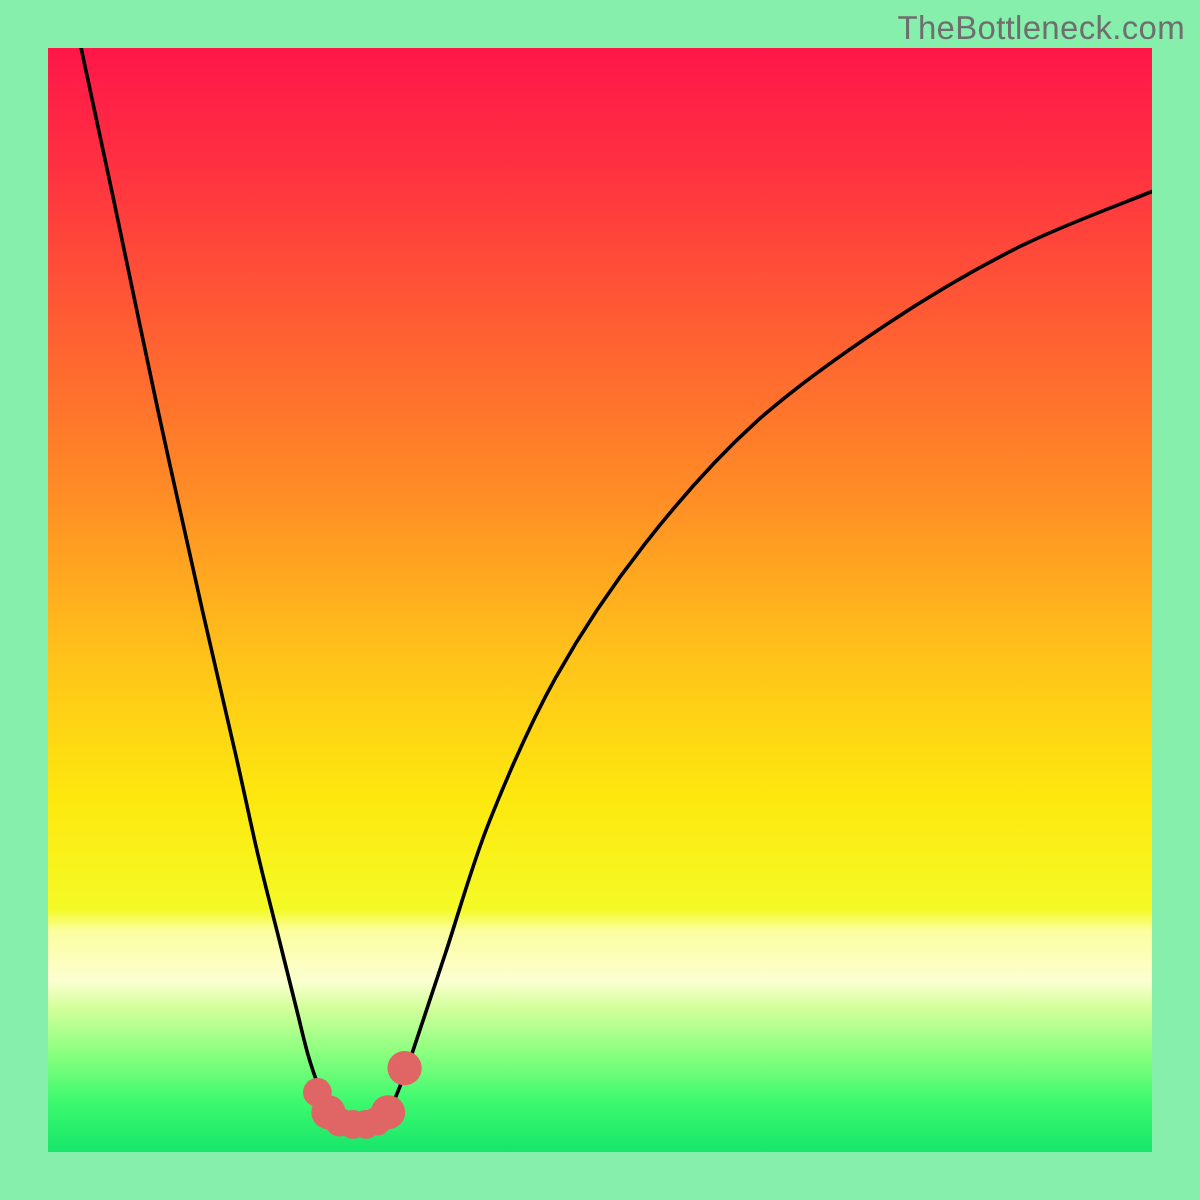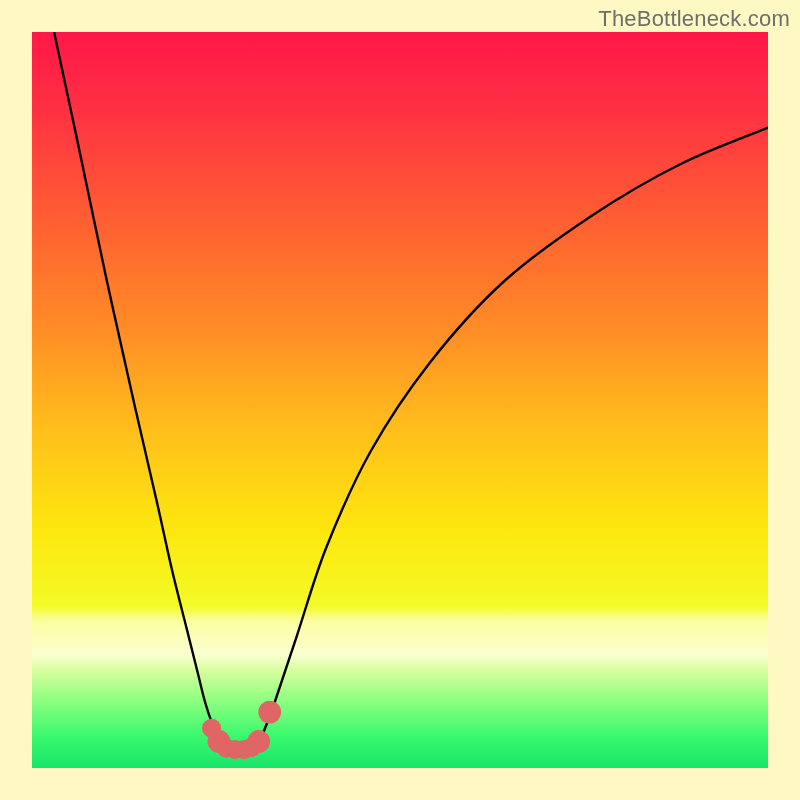--- a/index.html
+++ b/index.html
@@ -7,21 +7,21 @@
     padding: 0;
     width: 800px;
     height: 800px;
     overflow: hidden;
     background: #000;
     font-family: Arial, Helvetica, sans-serif;
   }
   .frame {
     position: absolute;
     inset: 0;
-    background: #fef9c3;
+    background: #86efac;
   }
   .plot {
     position: absolute;
     left: 32px;
     top: 32px;
     width: 736px;
     height: 736px;
     overflow: hidden;
   }
   .gradient {

